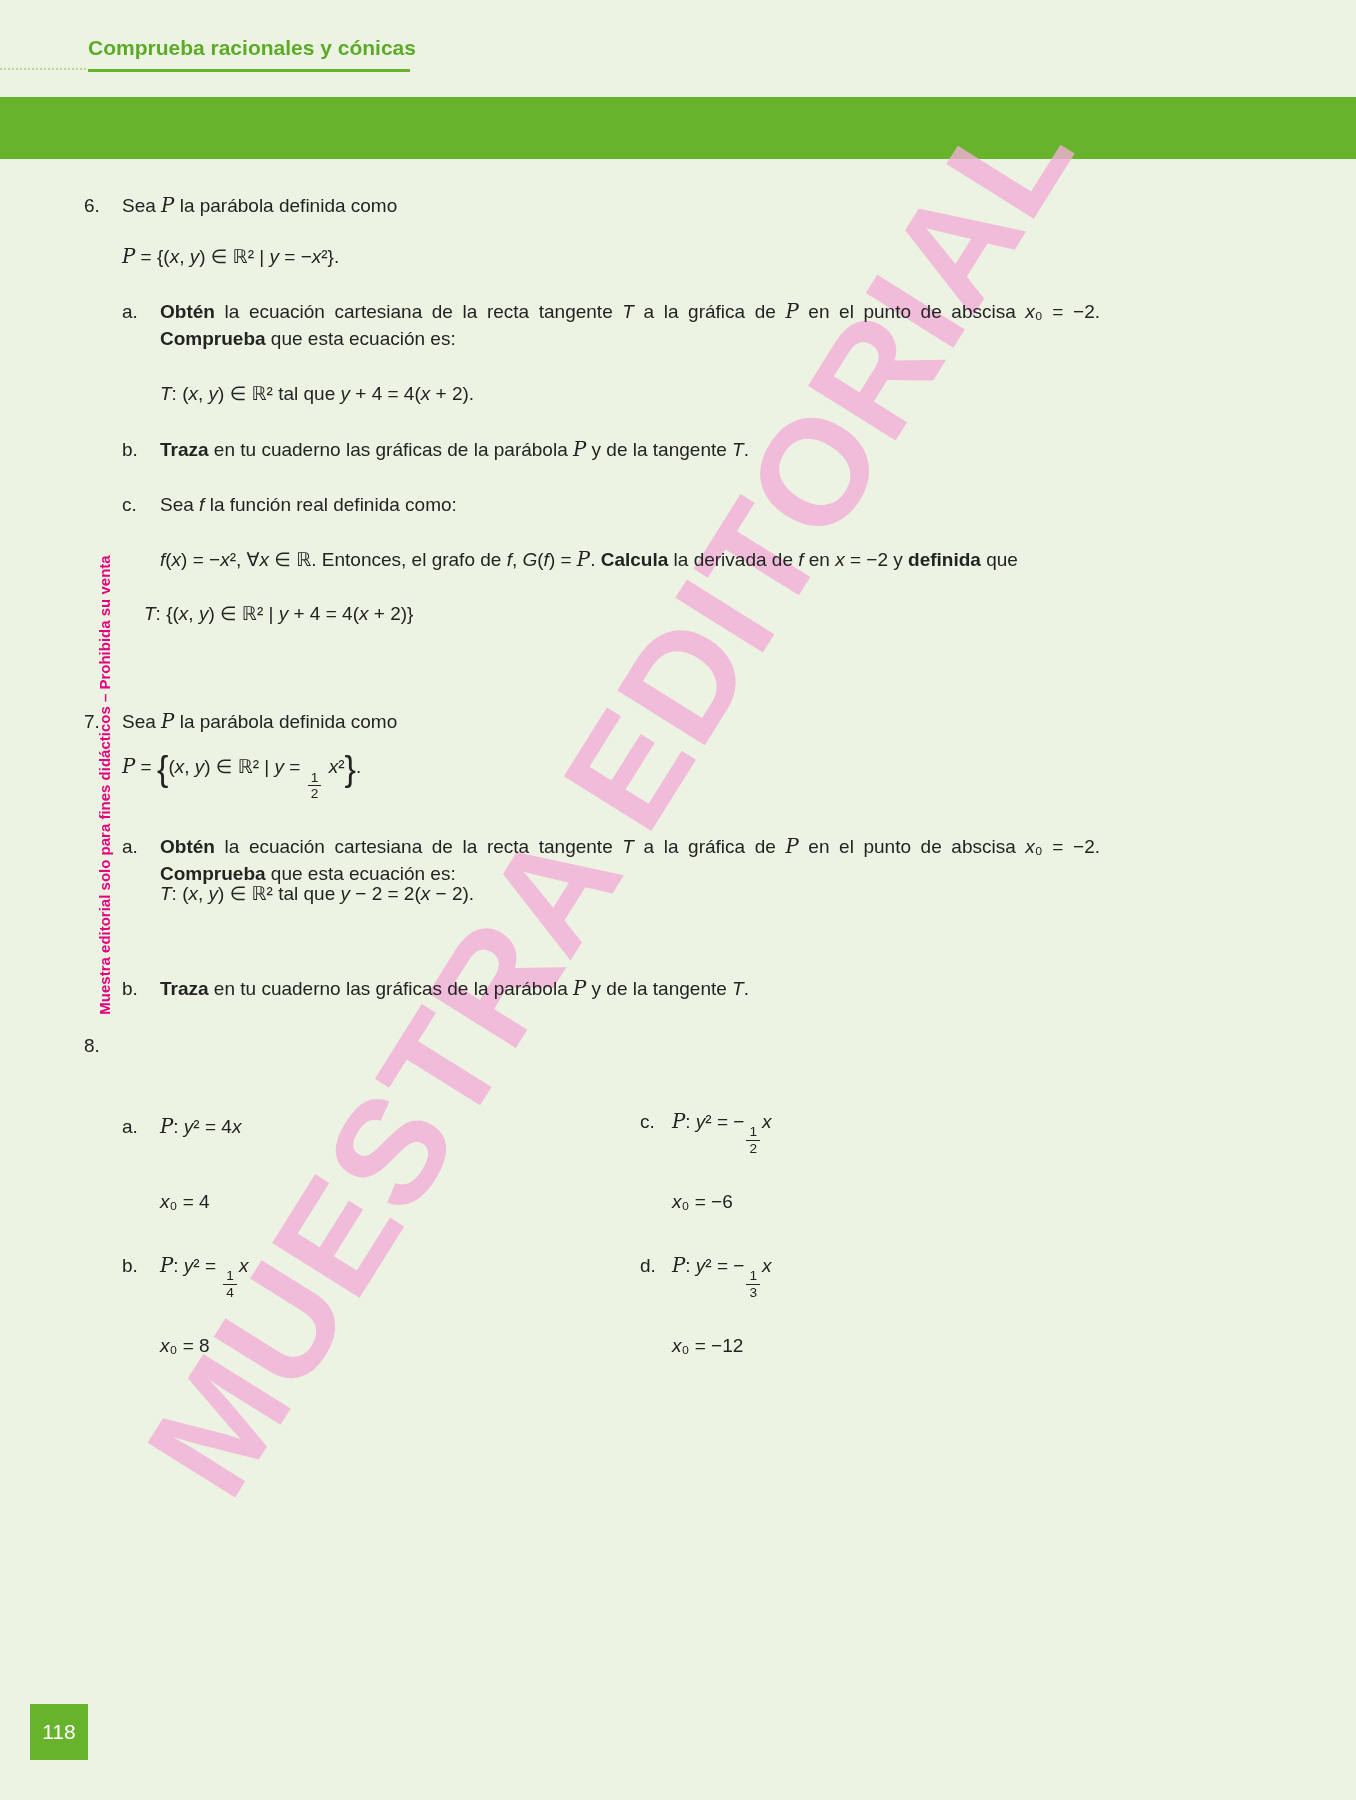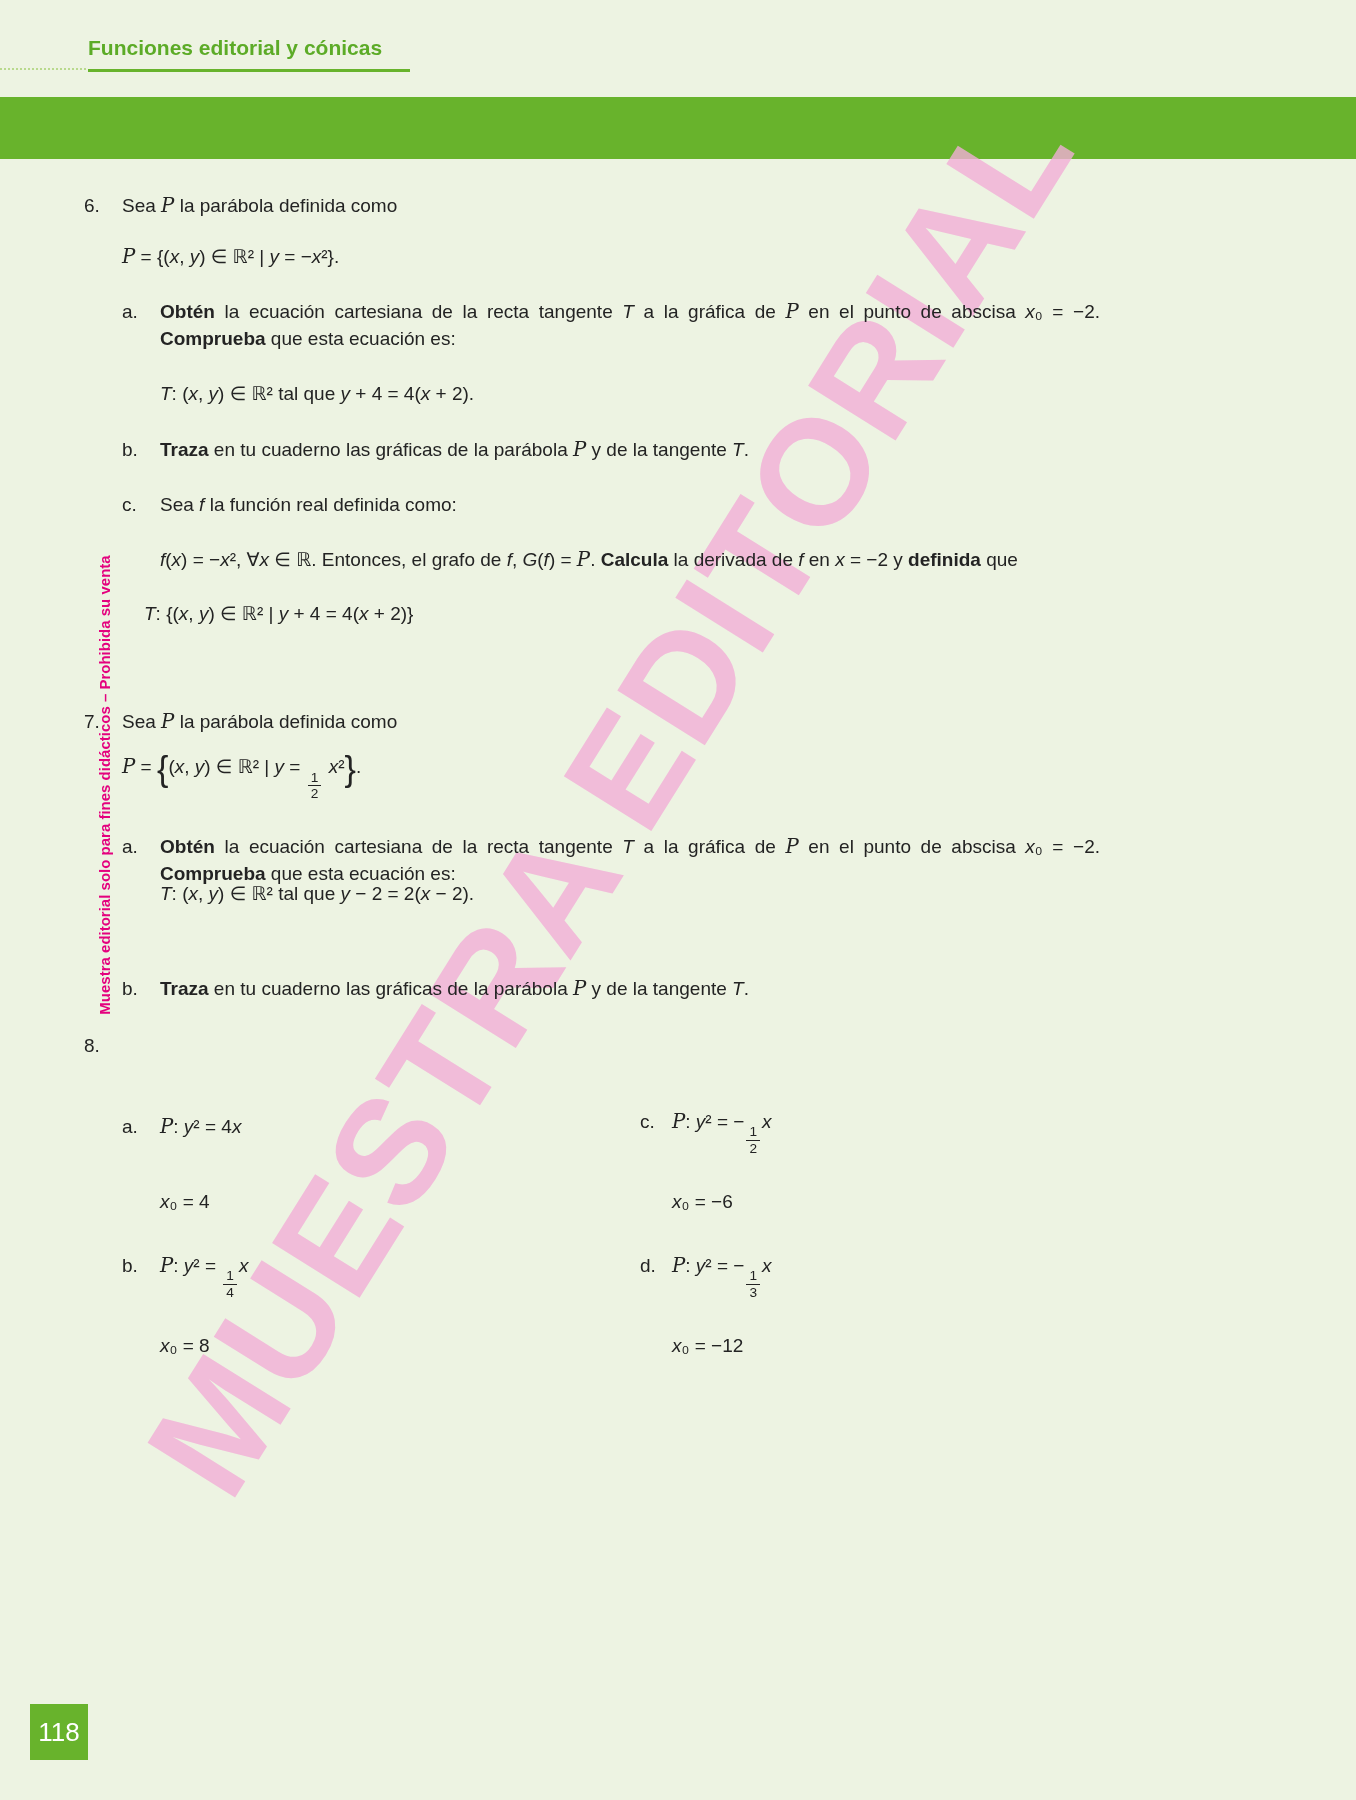--- a/index.html
+++ b/index.html
@@ -60,31 +60,31 @@
   .frac .num{padding:0 3px;}
   .frac .den{border-top:1.5px solid currentColor;padding:0 3px;}
   .bigb{font-size:1.8em;font-weight:400;vertical-align:-0.22em;line-height:1;}
   .scrP{font-family:"DejaVu Serif", serif;font-style:italic;font-size:1.04em;}
 
   
   .folio{
     left:30px;top:1704px;width:58px;height:56px;
     background:var(--green,#68b32c);color:#ffffff;
     display:flex;align-items:center;justify-content:center;
-    font-size:26px;z-index:2;
+    font-size:21px;z-index:2;
   }
 </style>
 </head>
 <body>
 
 <div class="page">
 
   <div class="abs band"></div>
   <div class="abs title-dots"></div>
-  <div class="abs title">Funciones editorial y cónicas</div>
+  <div class="abs title">Comprueba racionales y cónicas</div>
   <div class="abs title-rule"></div>
 
   <div class="abs watermark">MUESTRA EDITORIAL</div>
 
   <div class="abs side-note">Muestra editorial solo para fines didácticos – Prohibida su venta</div>
 
   <div class="content">
 
     <div class="abs txt line" style="left:84px;top:192px">6.</div>
     <div class="abs txt line" style="left:122px;top:192px">Sea <span class="scrP">P</span> la parábola definida como</div>

